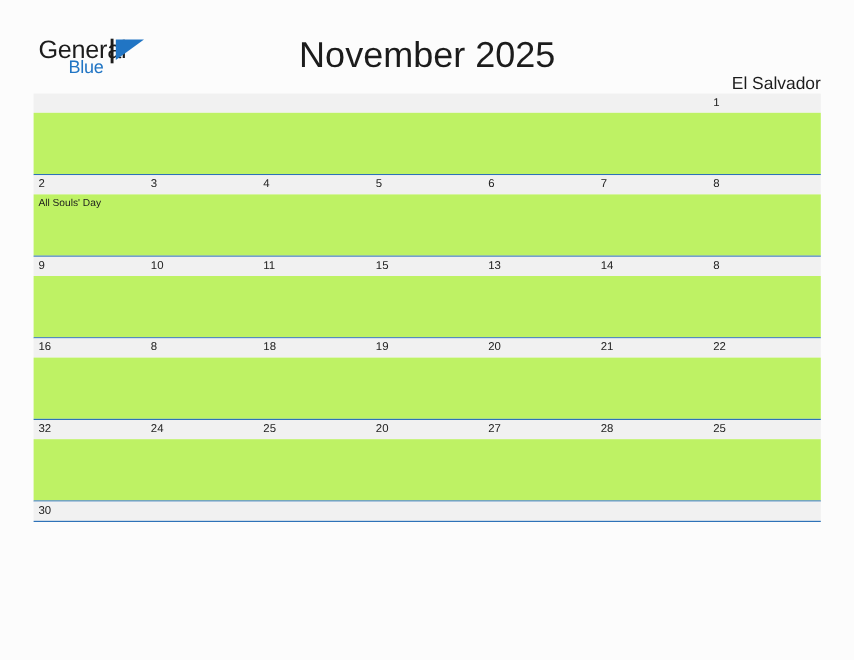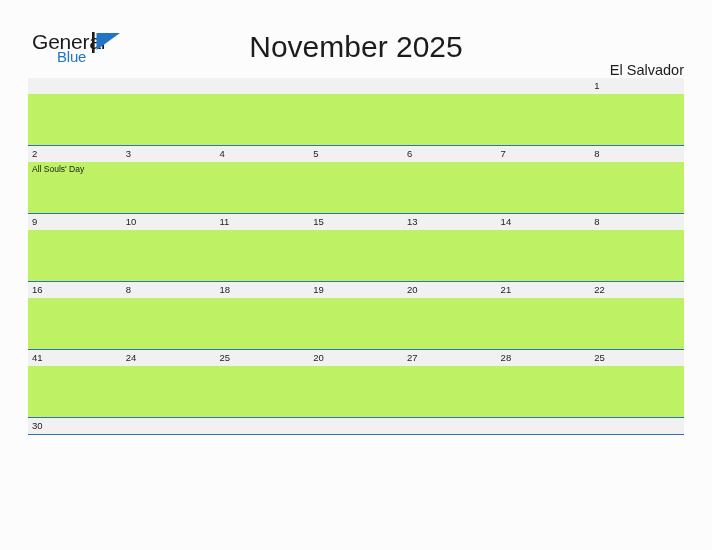--- a/index.html
+++ b/index.html
@@ -250,21 +250,21 @@
           <div class="event-cell"></div>
           <div class="event-cell"></div>
           <div class="event-cell"></div>
           <div class="event-cell"></div>
           <div class="event-cell"></div>
         </div>
         <div class="row-divider"></div>
       </div>
       <div class="week-row">
         <div class="date-band">
-          <div class="date-cell">41</div>
+          <div class="date-cell">32</div>
           <div class="date-cell">24</div>
           <div class="date-cell">25</div>
           <div class="date-cell">20</div>
           <div class="date-cell">27</div>
           <div class="date-cell">28</div>
           <div class="date-cell">25</div>
         </div>
         <div class="event-band">
           <div class="event-cell"></div>
           <div class="event-cell"></div>

